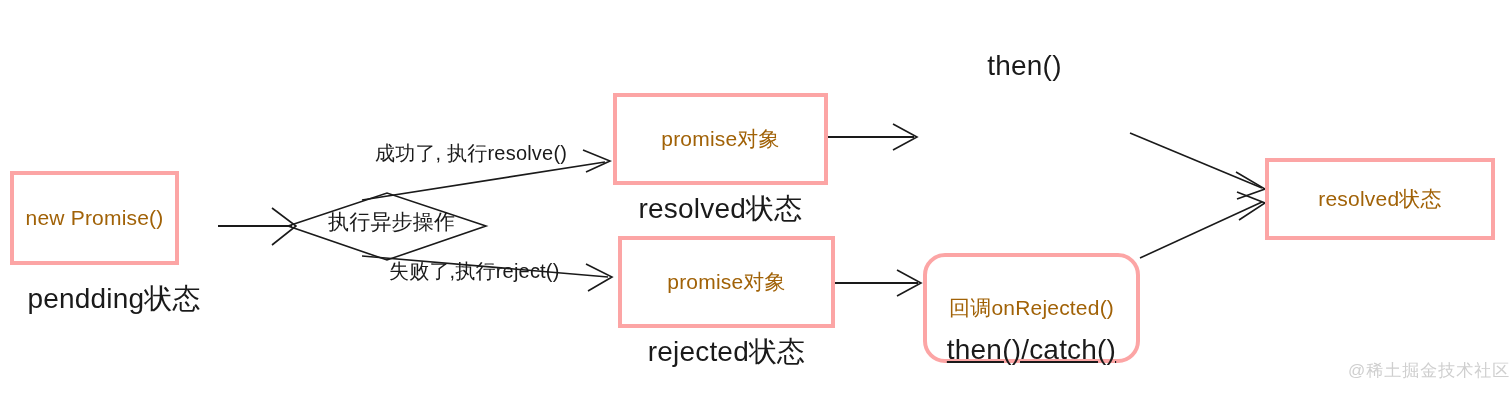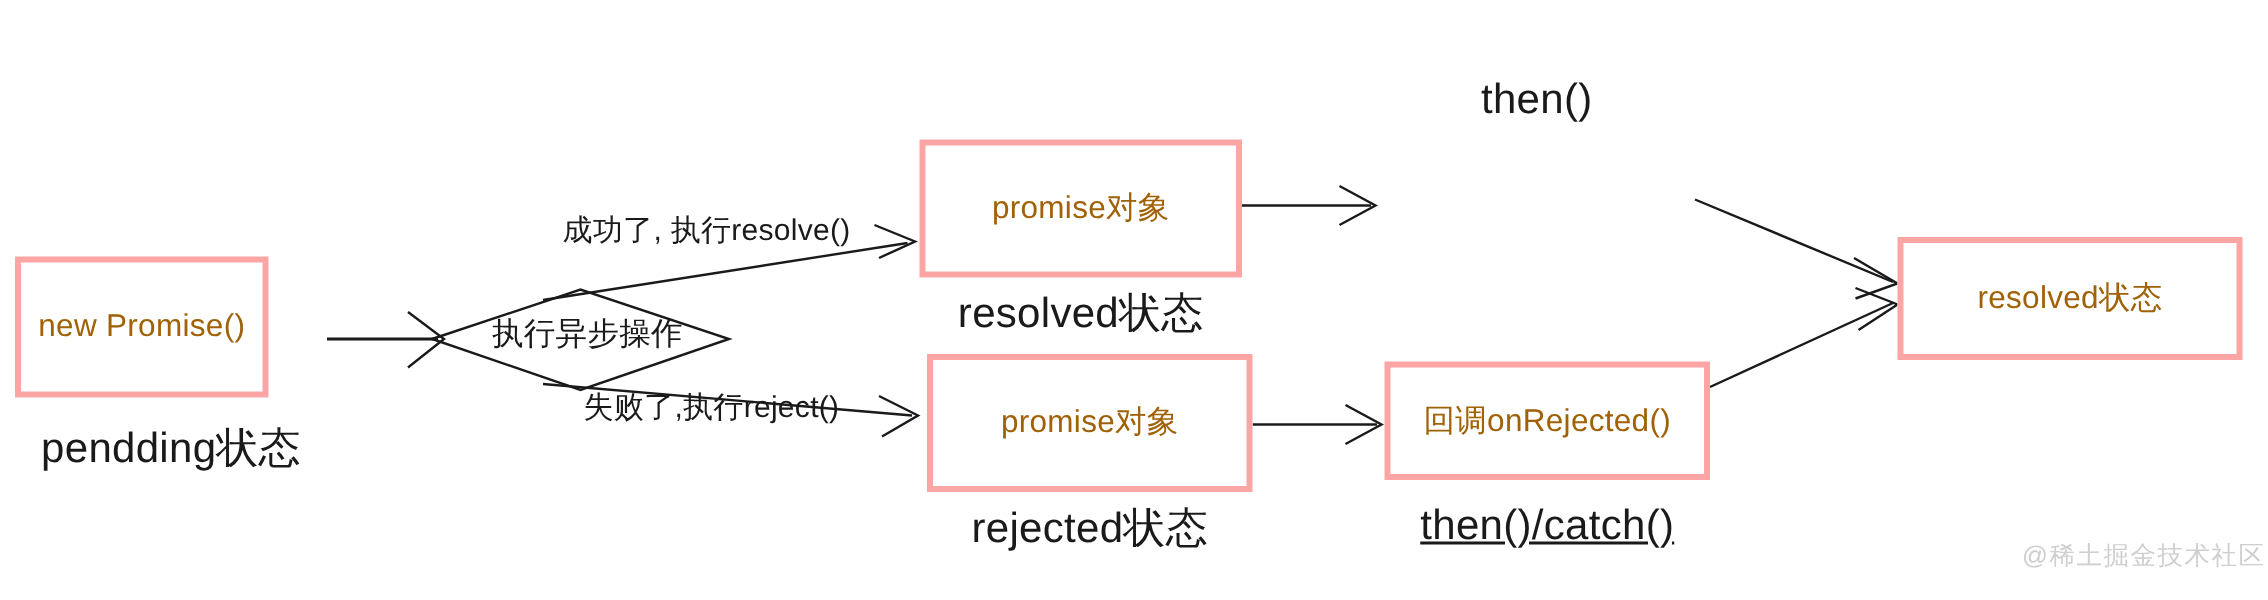--- a/index.html
+++ b/index.html
@@ -69,21 +69,21 @@
     color: #cfcfcf;
     white-space: nowrap;
     letter-spacing: 1px;
   }
 
   
   #node-new-promise   { left: 10px;   top: 171px; width: 169px; height: 94px; }
   #node-promise-resolved { left: 613px;  top: 93px;  width: 215px; height: 92px; }
   #node-promise-rejected { left: 618px;  top: 236px; width: 217px; height: 92px; }
   #node-on-resolved   { left: 919px;  top: 88px;  width: 211px; height: 96px; }
-  #node-on-rejected   { left: 923px;  top: 241px; width: 217px; height: 79px; }
+  #node-on-rejected   { left: 923px;  top: 253px; width: 217px; height: 110px; border-radius: 22px; }
   #node-new-promise-obj { left: 1265px; top: 158px; width: 230px; height: 82px; }
 
   #cap-pendding  { left: 10px;  top: 280px; width: 208px; }
   #cap-resolved  { left: 613px; top: 190px; width: 215px; }
   #cap-rejected  { left: 618px; top: 333px; width: 217px; }
   #cap-then      { left: 919px; top: 50px;  width: 211px; }
   #cap-then-catch{ left: 923px; top: 334px; width: 217px; text-decoration: underline; }
 
   #lbl-resolve { left: 375px; top: 140px; }
   #lbl-reject  { left: 389px; top: 258px; }

